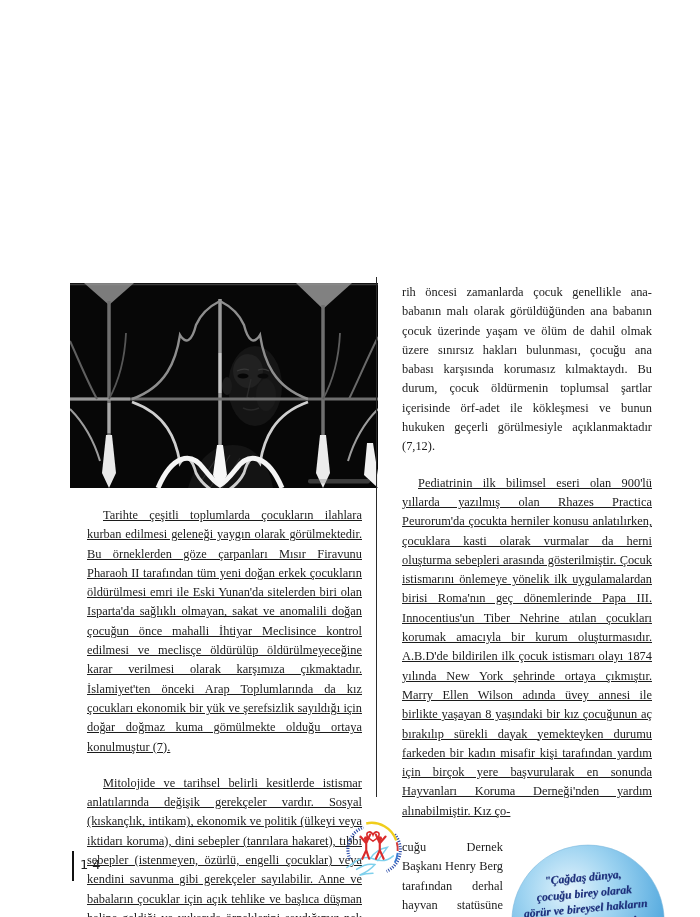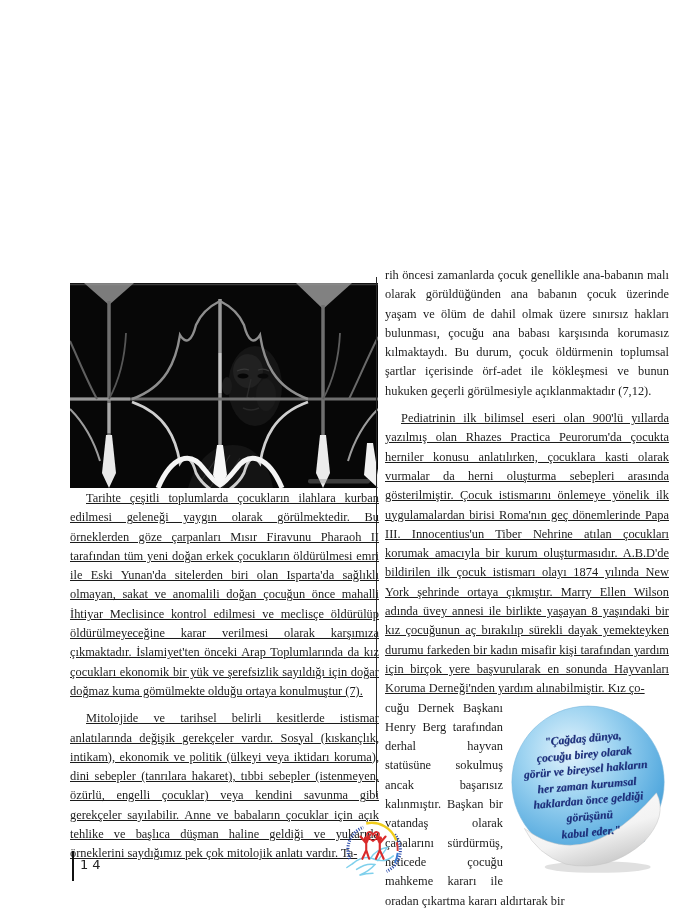--- a/index.html
+++ b/index.html
@@ -3,21 +3,21 @@
 <meta charset="utf-8">
 <style>
   html,body{margin:0;padding:0;}
   body{
     width:700px;height:917px;position:relative;background:#ffffff;overflow:hidden;
     font-family:"Liberation Serif", serif;color:#1c1c1c;
   }
   .photo{position:absolute;left:70px;top:283px;width:308px;height:205px;}
   .photo svg{display:block;width:100%;height:100%;}
   .col{position:absolute;font-size:12.4px;line-height:19.3px;text-align:justify;}
-  .col p{margin:0;}
+  .col p{margin:17px;}
   .left-col{left:70px;top:489px;width:309px;}
   .right-col{left:385px;top:266px;width:284px;}
   .indent{text-indent:16px;text-decoration:underline;}
   .para-gap{margin-top:8px !important;}
   .col-divider{position:absolute;left:376px;top:277px;width:1px;height:520px;background:#2a2a2a;}
   .sticker-wrap{float:right;width:160px;height:174px;position:relative;margin:2px 0 4px 6px;}
   .sticker-wrap svg{position:absolute;inset:0;width:100%;height:100%;}
   .sticker-text{
     position:absolute;left:15px;top:30px;width:126px;transform:rotate(-5deg);
     font-weight:bold;font-style:italic;font-size:11.6px;line-height:15.6px;

